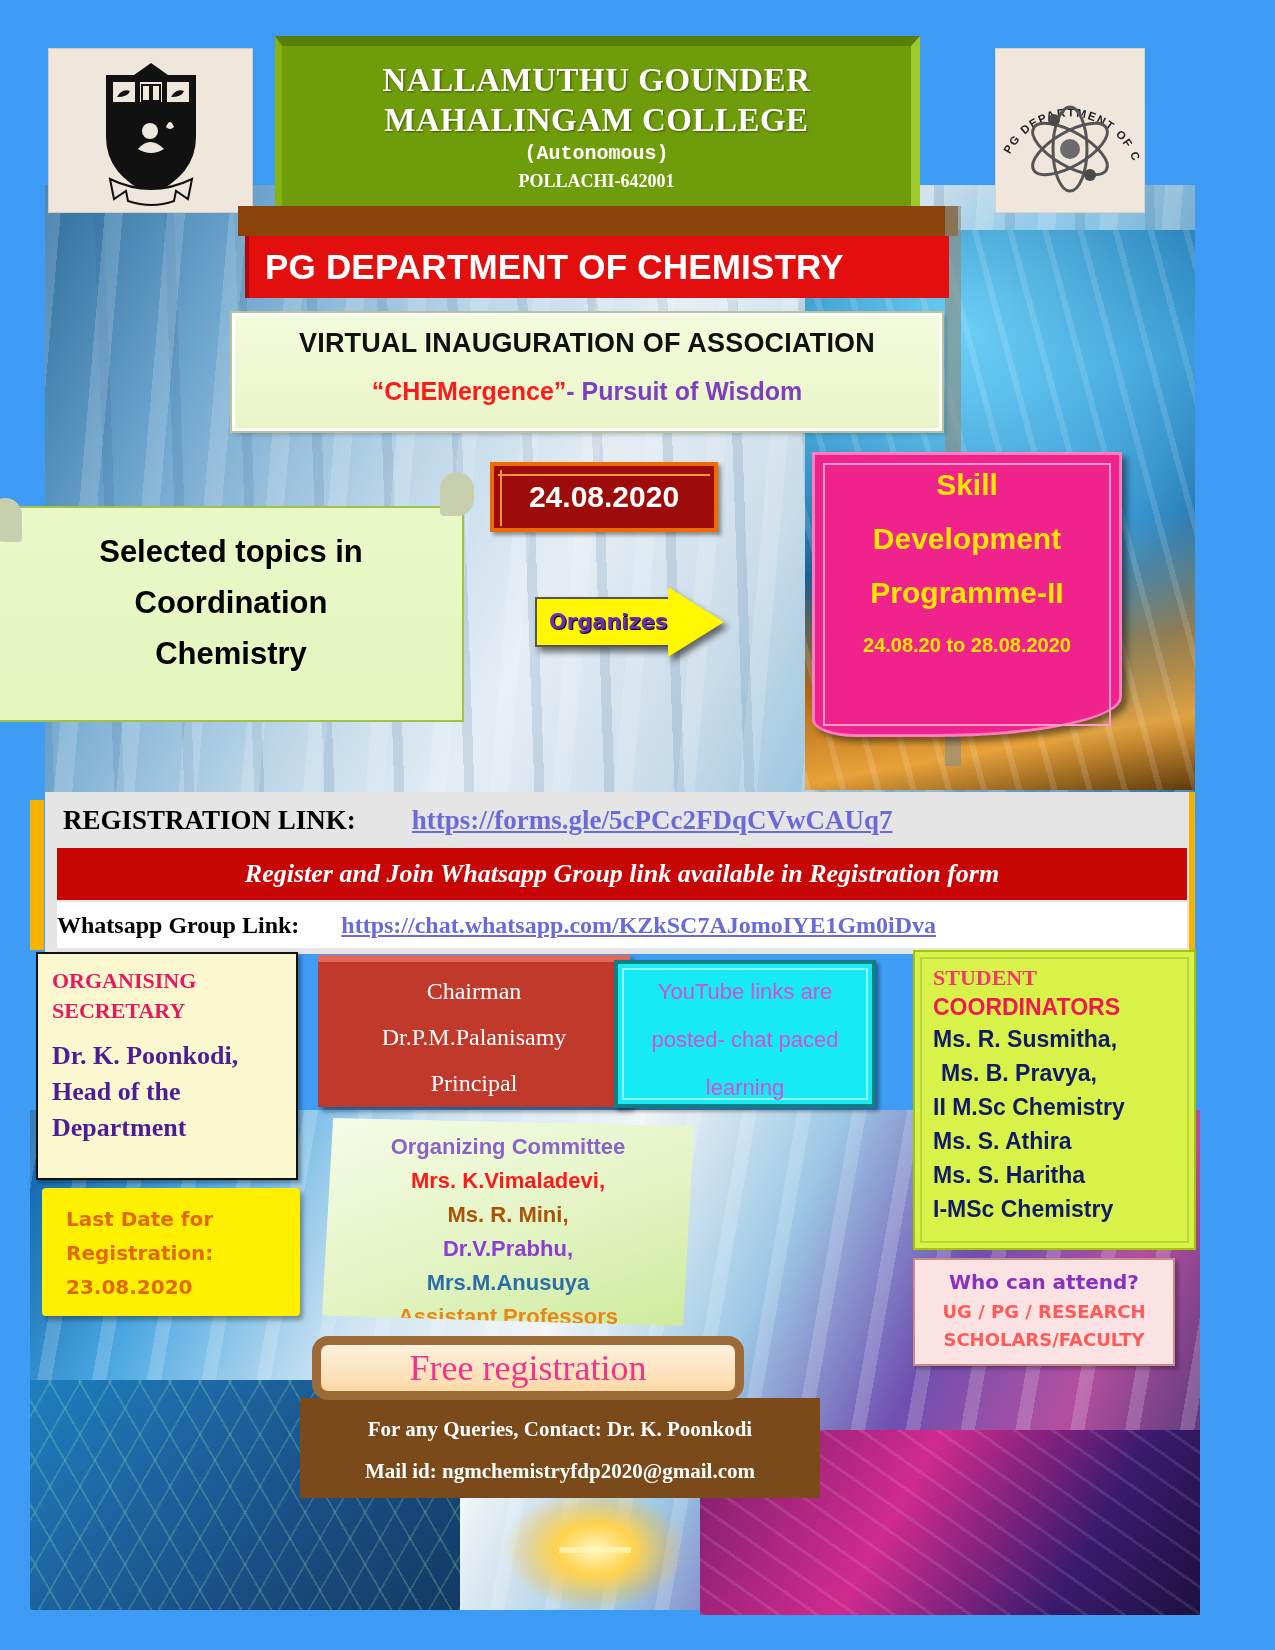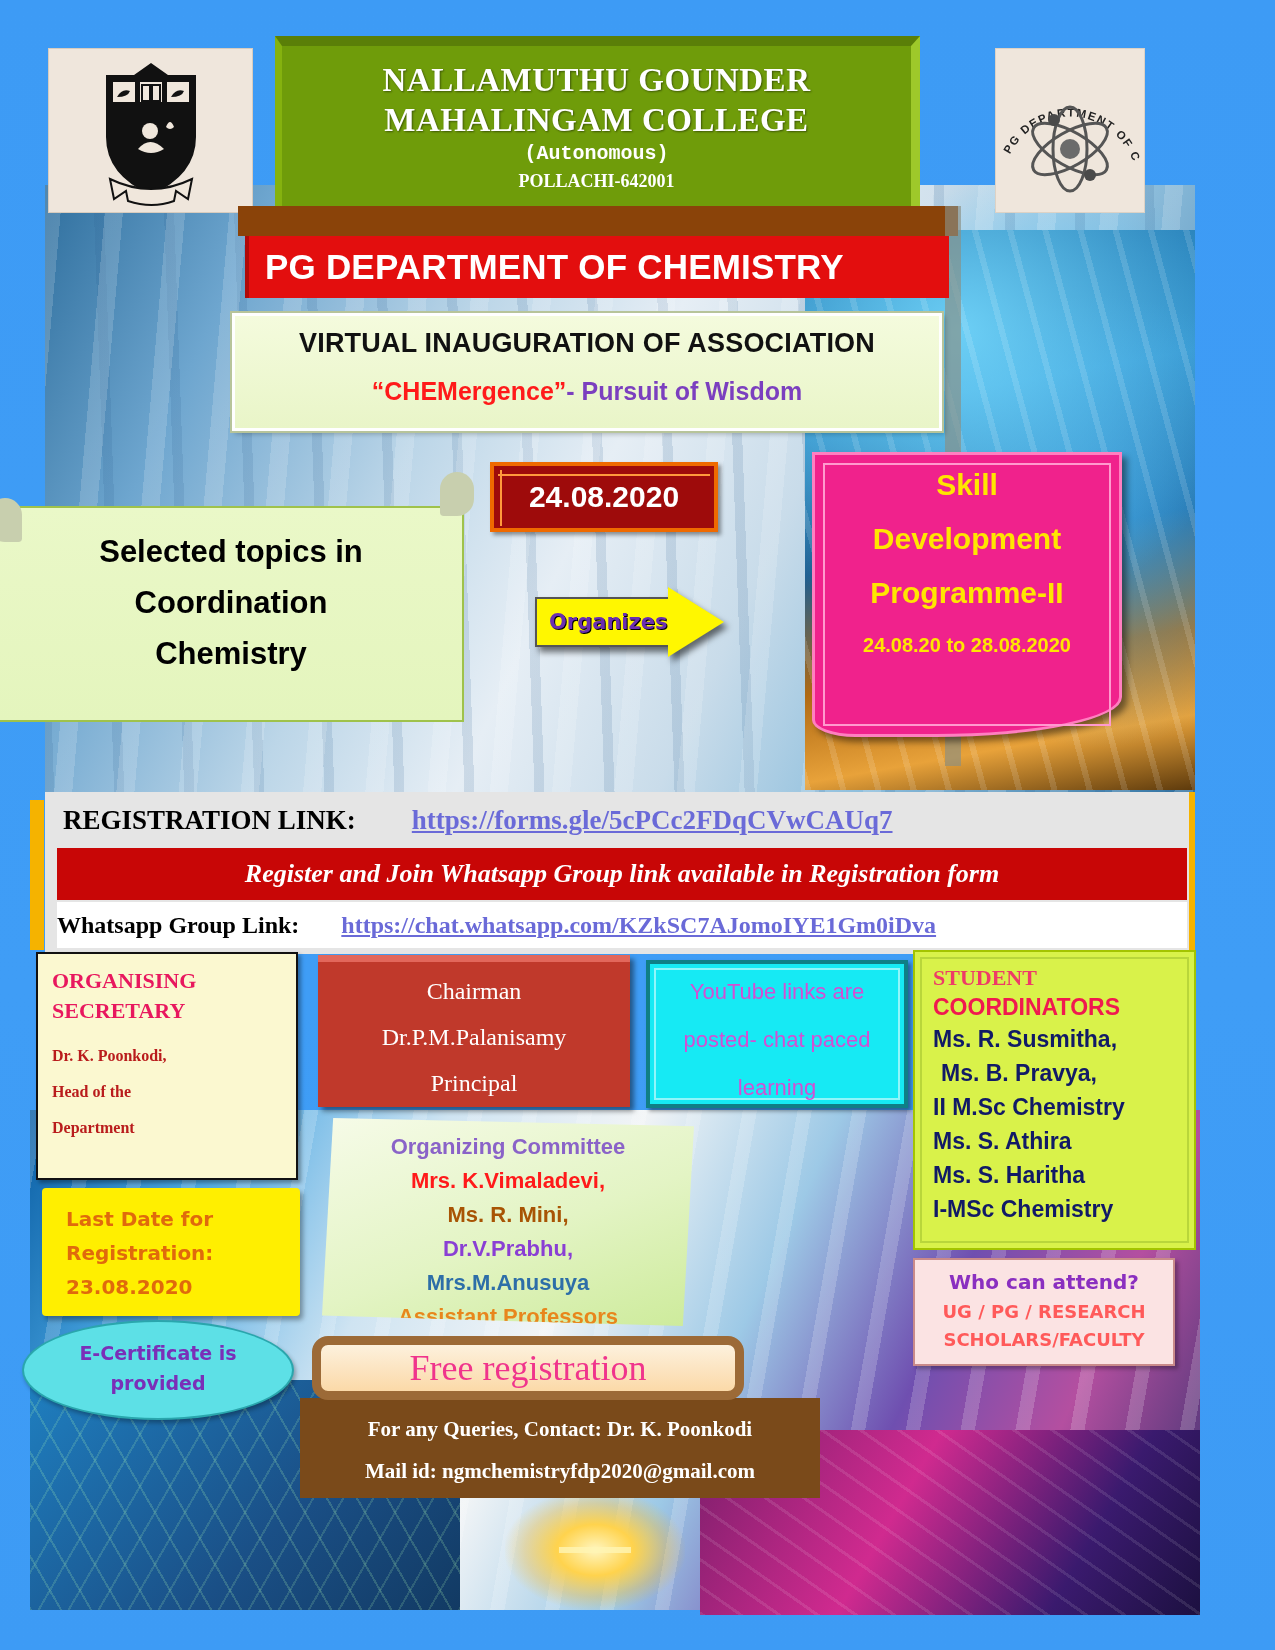--- a/index.html
+++ b/index.html
@@ -179,33 +179,33 @@
   .reg-row3 .lbl{font-family:"Liberation Serif",serif;font-weight:bold;font-size:24px;color:#000;}
   .reg-row3 .lnk{font-family:"Liberation Serif",serif;font-weight:bold;font-size:24px;color:#6a6ad8;text-decoration:underline;margin-left:42px;}
 
   
   .org-sec{
     position:absolute;left:36px;top:952px;width:262px;height:228px;
     background:#fbf8d0;border:2px solid #111;box-sizing:border-box;padding:12px 14px;
     box-shadow:3px 3px 4px rgba(0,0,0,.35);
   }
   .org-sec .h{color:#e8185e;font-family:"Liberation Serif",serif;font-weight:bold;font-size:22px;line-height:30px;}
-  .org-sec .b{color:#b91c1c;font-family:"Liberation Serif",serif;font-weight:bold;font-size:16px;line-height:36px;margin-top:12px;}
+  .org-sec .b{color:#4c1d95;font-family:"Liberation Serif",serif;font-weight:bold;font-size:26px;line-height:36px;margin-top:12px;}
 
   .chairman{
     position:absolute;left:318px;top:955px;width:312px;height:152px;
     background:#c0392b;border-top:7px solid #e2675b;box-sizing:border-box;
     box-shadow:4px 4px 5px rgba(0,0,0,.45);text-align:center;color:#fff;
     font-family:"Liberation Serif",serif;
   }
   .chairman div{font-size:24px;line-height:46px;}
   .chairman .c1{padding-top:6px;}
 
   .youtube{
-    position:absolute;left:646px;top:960px;width:262px;height:148px;
+    position:absolute;left:614px;top:960px;width:262px;height:148px;
     background:#16eaf4;border:4px solid #0f7f86;box-sizing:border-box;
     box-shadow:3px 3px 4px rgba(0,0,0,.4);text-align:center;
   }
   .youtube .inner{position:absolute;left:4px;top:4px;right:4px;bottom:4px;border:2px solid #8ff6fa;}
   .youtube span{position:relative;display:block;color:#d34fd3;font-size:22px;line-height:40px;padding-top:8px;}
 
   .students{
     position:absolute;left:913px;top:950px;width:283px;height:300px;
     background:#d9f24a;border:2px solid #a4c400;box-sizing:border-box;padding:6px 8px;
   }
@@ -419,24 +419,20 @@
     <div class="r4">Mrs.M.Anusuya</div>
     <div class="r5">Assistant Professors</div>
   </div>
 
   <div class="lastdate">
     <div>Last Date for</div>
     <div>Registration:</div>
     <div>23.08.2020</div>
   </div>
 
-  <div class="ecert">
-    <div>E-Certificate is</div>
-    <div style="padding-top:0">provided</div>
-  </div>
 
   <div class="whocan">
     <div class="h">Who can attend?</div>
     <div class="b">UG / PG / RESEARCH</div>
     <div class="b" style="margin-top:0">SCHOLARS/FACULTY</div>
   </div>
 
   <div class="contact">
     <div>For any Queries, Contact: Dr. K. Poonkodi</div>
     <div>Mail id:  ngmchemistryfdp2020@gmail.com</div>

